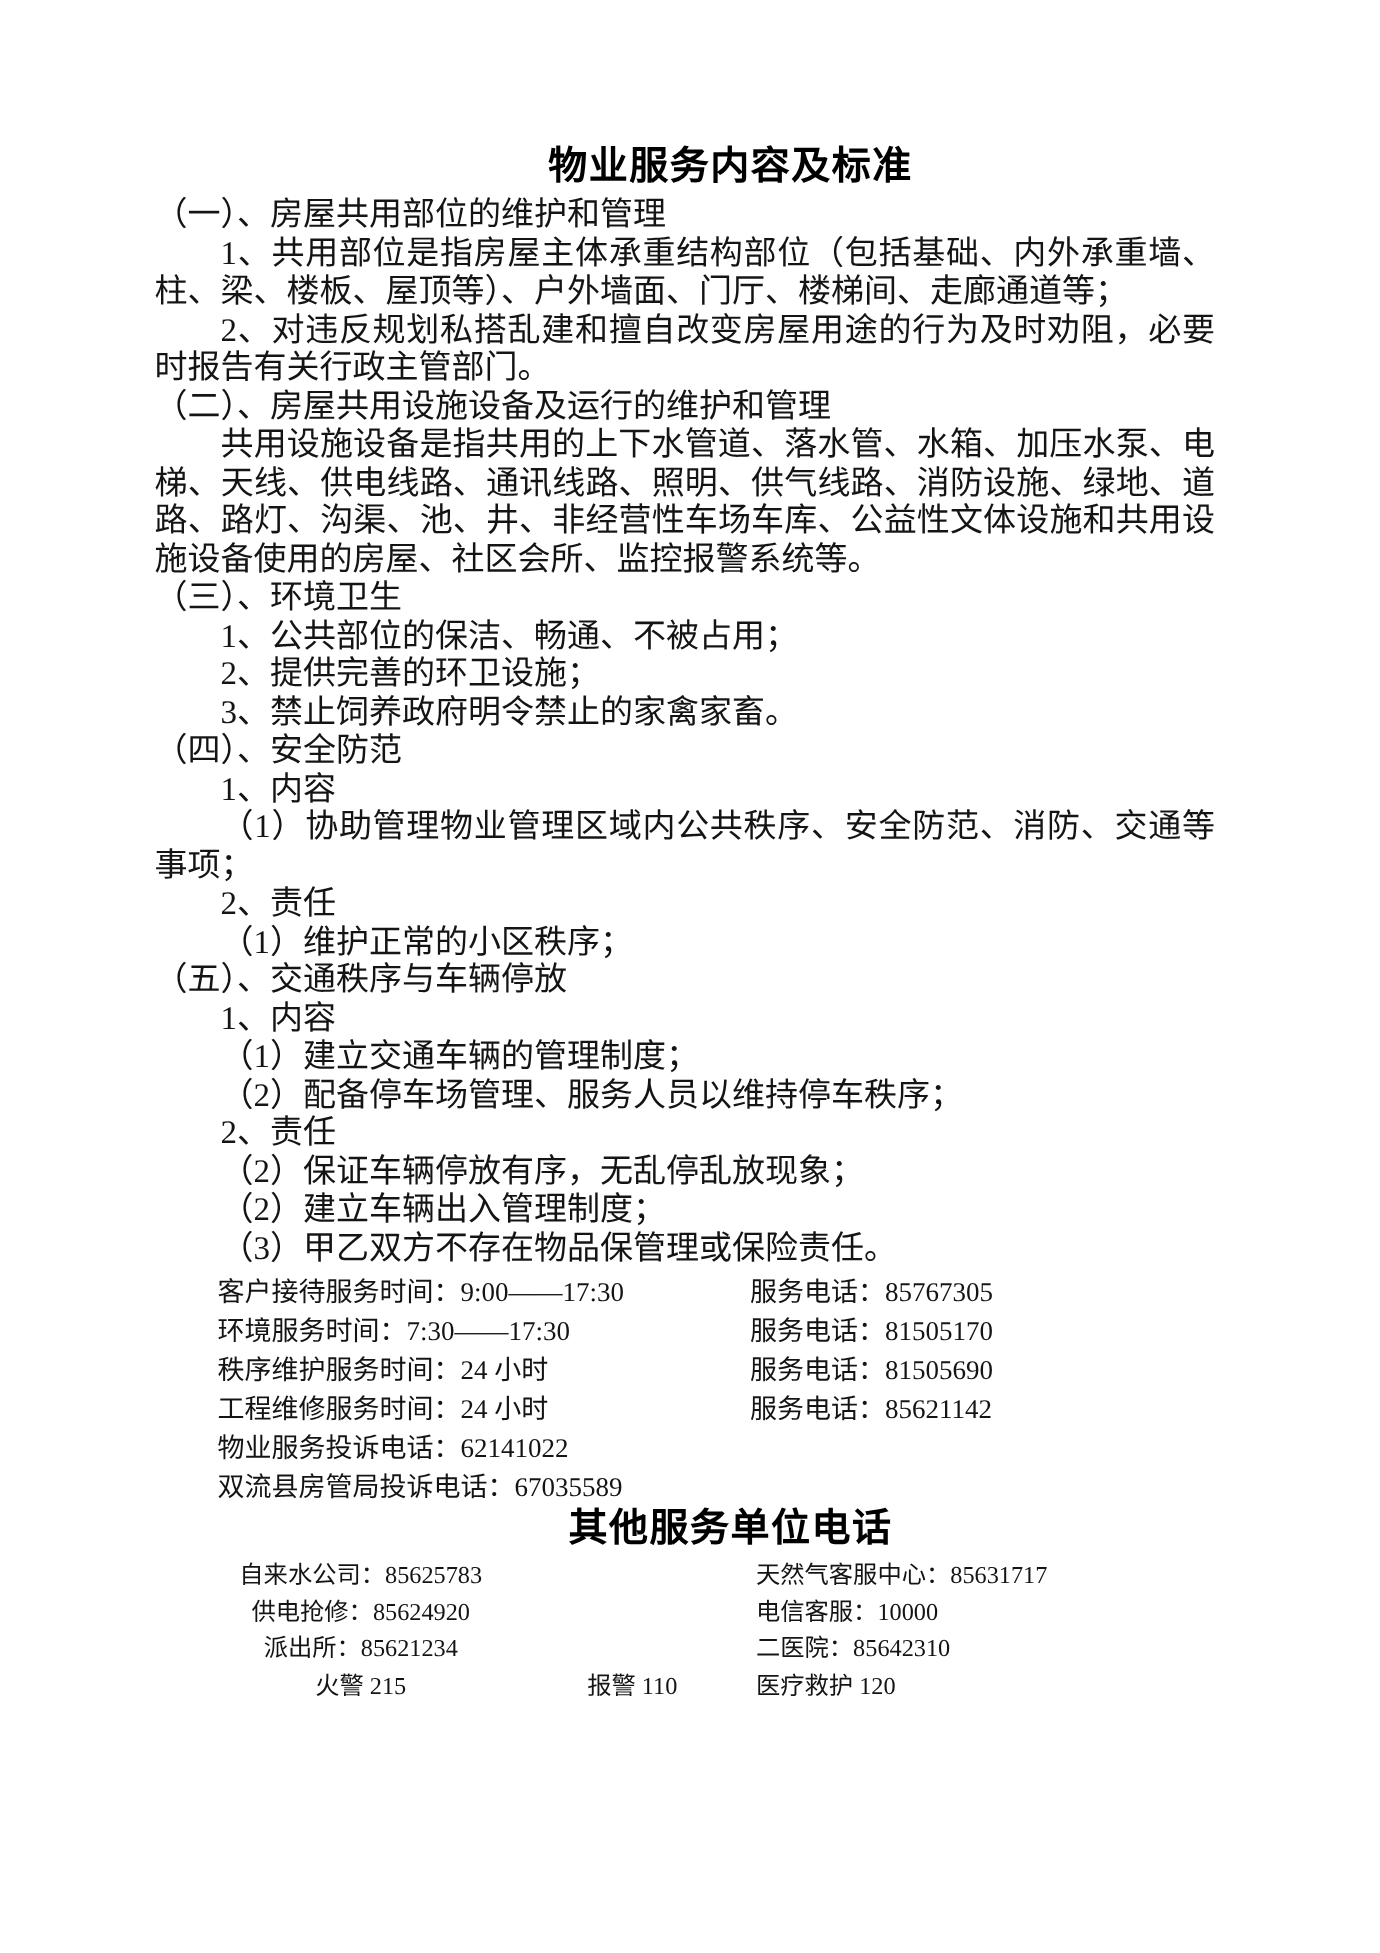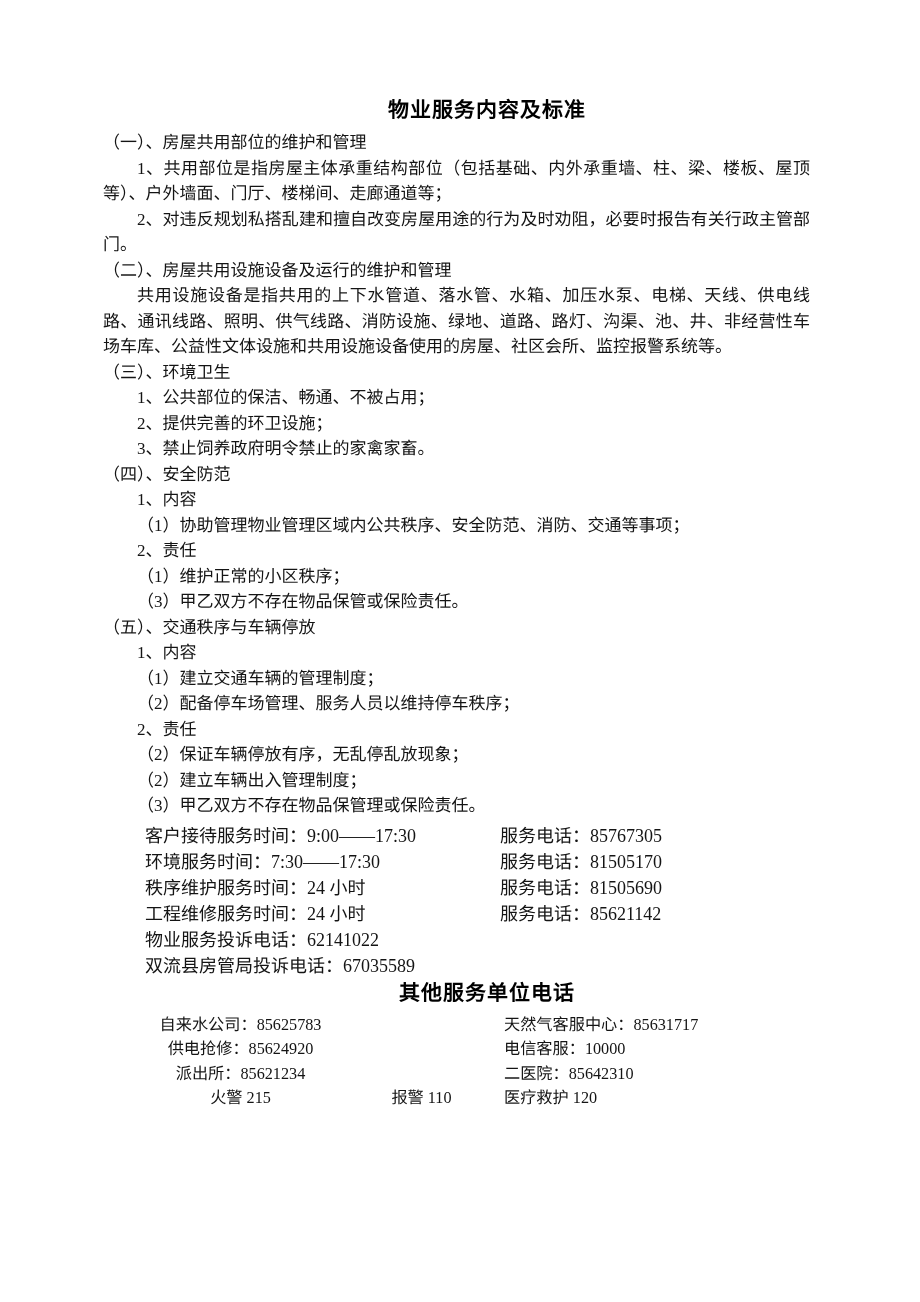--- a/index.html
+++ b/index.html
@@ -14,33 +14,33 @@
   .doc {
     width: 920px;
     height: 1302px;
     padding: 94px 49px 0 103px; 
     background: #ffffff;
   }
   
   .doc-title {
     font-family: "Liberation Sans", "DejaVu Sans", sans-serif;
     font-weight: bold;
-    font-size: 21px;
+    font-size: 26px;
     line-height: 32px;
     text-align: center;
     color: #000000;
     letter-spacing: 1px;
   }
   
   .body-text {
     width: 707px;           
     margin-top: 4px;
   }
   .body-text p {
-    font-size: 17px;
+    font-size: 22px;
     line-height: 25.5px;
     text-align: justify;
   }
   .body-text p.ind { text-indent: 2em; }
 
   
   .svc { margin-left: 42px; margin-top: 2px; }
   .svc-row { display: flex; height: 26px; align-items: center; }
   .svc-row span { font-size: 18px; white-space: pre; }
   .svc-left { width: 355px; }
@@ -67,21 +67,20 @@
     <p class="ind">共用设施设备是指共用的上下水管道、落水管、水箱、加压水泵、电梯、天线、供电线路、通讯线路、照明、供气线路、消防设施、绿地、道路、路灯、沟渠、池、井、非经营性车场车库、公益性文体设施和共用设施设备使用的房屋、社区会所、监控报警系统等。</p>
     <p>（三）、环境卫生</p>
     <p class="ind">1、公共部位的保洁、畅通、不被占用；</p>
     <p class="ind">2、提供完善的环卫设施；</p>
     <p class="ind">3、禁止饲养政府明令禁止的家禽家畜。</p>
     <p>（四）、安全防范</p>
     <p class="ind">1、内容</p>
     <p class="ind">（1）协助管理物业管理区域内公共秩序、安全防范、消防、交通等事项；</p>
     <p class="ind">2、责任</p>
     <p class="ind">（1）维护正常的小区秩序；</p>
-    <p class="ind">（3）甲乙双方不存在物品保管或保险责任。</p>
     <p>（五）、交通秩序与车辆停放</p>
     <p class="ind">1、内容</p>
     <p class="ind">（1）建立交通车辆的管理制度；</p>
     <p class="ind">（2）配备停车场管理、服务人员以维持停车秩序；</p>
     <p class="ind">2、责任</p>
     <p class="ind">（2）保证车辆停放有序，无乱停乱放现象；</p>
     <p class="ind">（2）建立车辆出入管理制度；</p>
     <p class="ind">（3）甲乙双方不存在物品保管理或保险责任。</p>
   </div>
 

